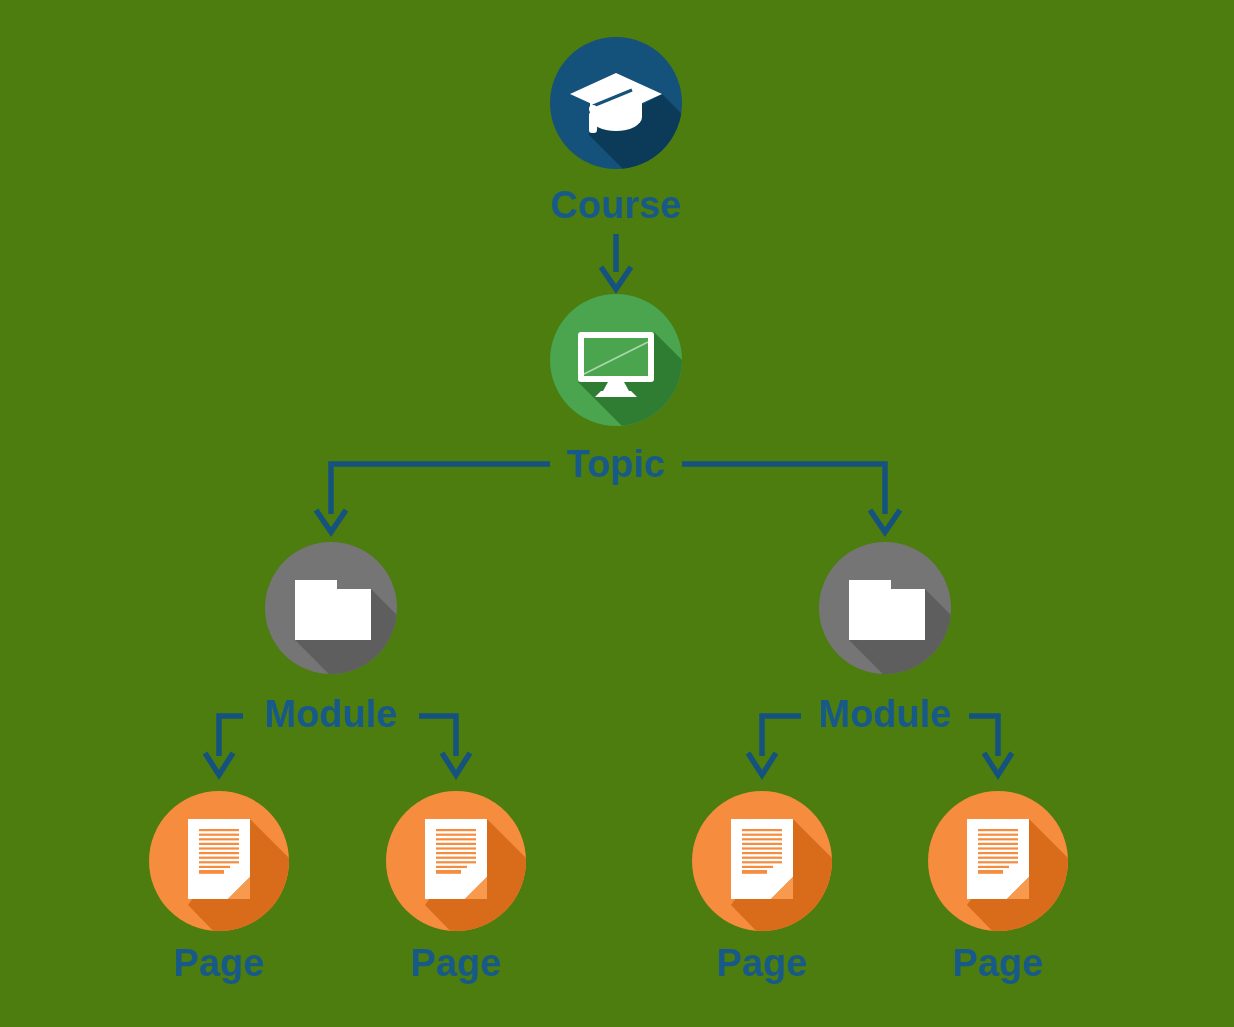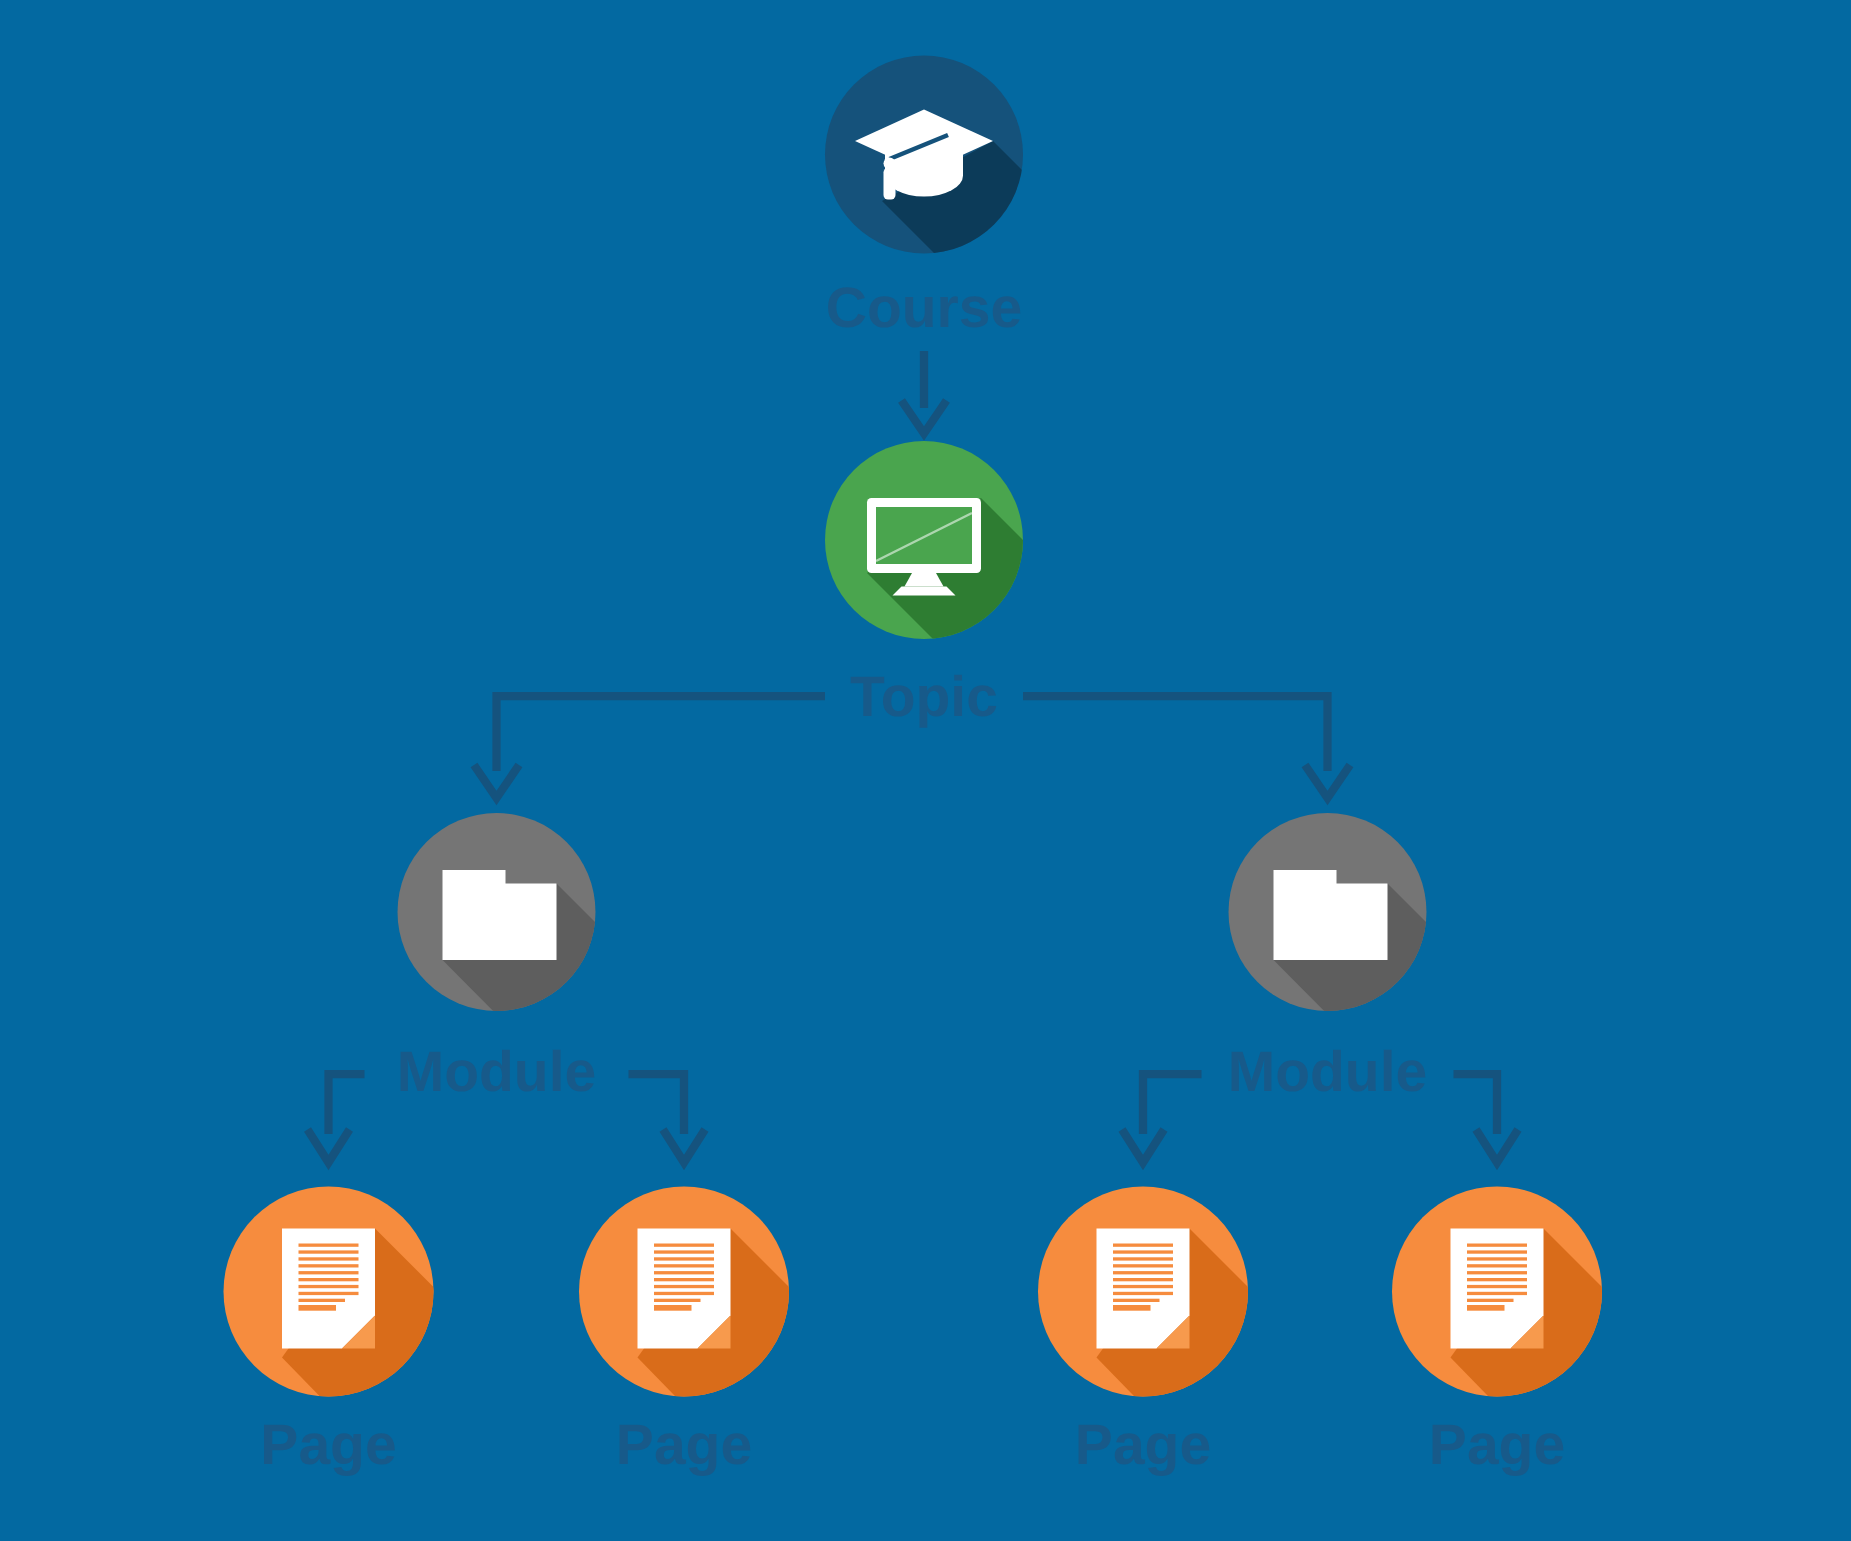--- a/index.html
+++ b/index.html
@@ -1,19 +1,19 @@
 <!DOCTYPE html>
 <html><head>
 <meta charset="utf-8">
 <style>
   html,body{margin:0;padding:0;background:#FFFFFF;}
   .canvas{
     position:relative;
     width:1234px;height:1027px;
-    background:#0369a1;
+    background:#4d7c0f;
     font-family:"Liberation Sans","DejaVu Sans",sans-serif;
     overflow:hidden;
   }
   svg{display:block;}
   .ic{fill:#FFFFFF;}
   .lbl{
     font-family:"Liberation Sans","DejaVu Sans",sans-serif;
     font-weight:bold;
     font-size:38px;
     text-anchor:middle;

